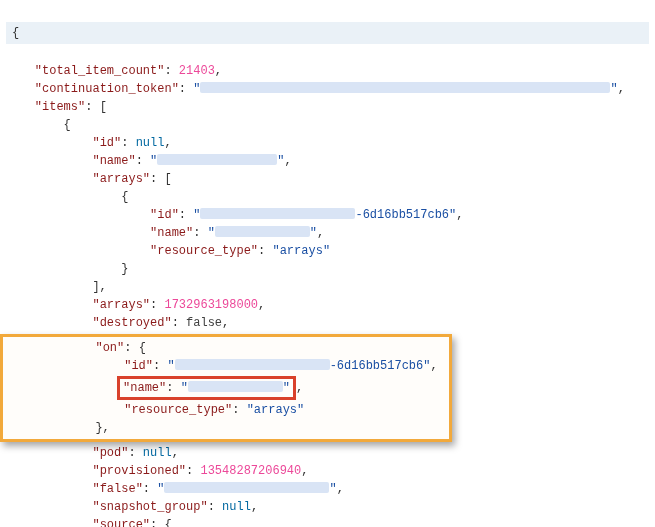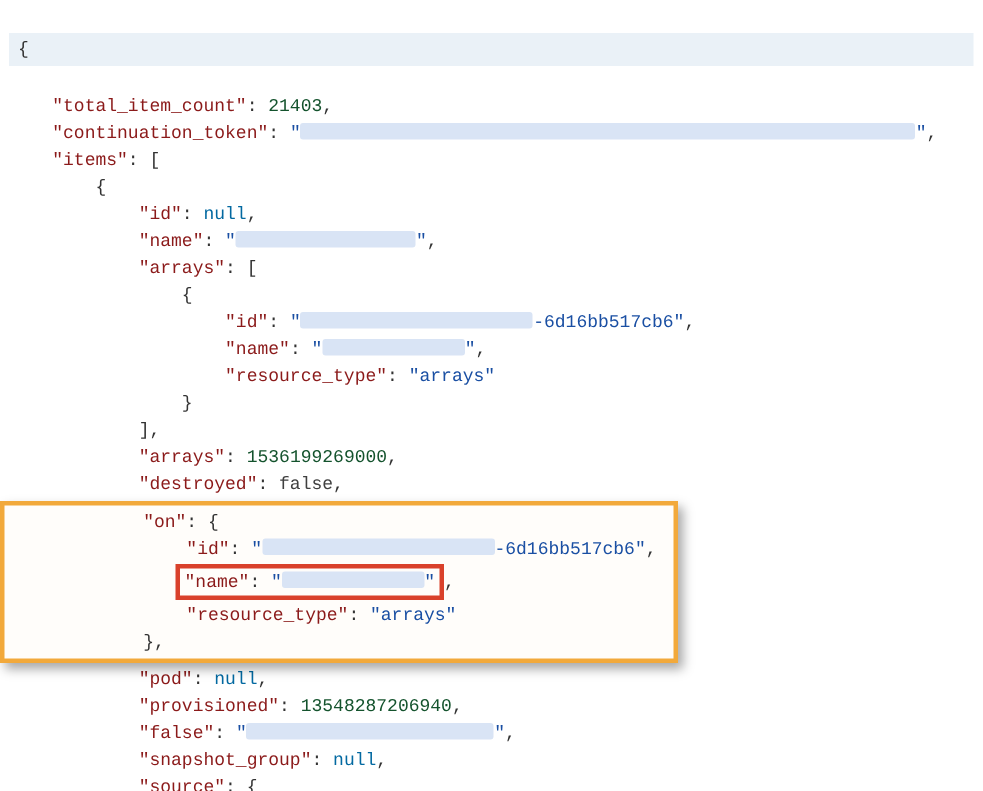--- a/index.html
+++ b/index.html
@@ -17,21 +17,21 @@
     padding: 4px 6px;
   }
   .first-line {
     background: #eaf1f7;
     display: block;
     padding: 2px 6px;
   }
   .punct { color: #333; }
   .key   { color: #8b1a1a; }
   .str   { color: #1a4fa3; }
-  .num   { color: #14532d; }
+  .num   { color: #ec4899; }
   .null  { color: #0369a1; }
   .bool  { color: #404040; font-weight: normal; }
   .redact {
     display: inline-block;
     height: 11px;
     border-radius: 2px;
     background: #d9e4f5;
     vertical-align: -1px;
     filter: blur(0.3px);
   }
@@ -64,21 +64,21 @@
         <span class="punct">{</span>
             <span class="key">"<span>id</span>"</span><span class="punct">: </span><span class="null">null</span><span class="punct">,</span>
             <span class="key">"<span>name</span>"</span><span class="punct">: </span><span class="str">"<span class="redact" style="width:120px"></span>"</span><span class="punct">,</span>
             <span class="key">"<span>arrays</span>"</span><span class="punct">: [</span>
                 <span class="punct">{</span>
                     <span class="key">"<span>id</span>"</span><span class="punct">: </span><span class="str">"<span class="redact" style="width:155px"></span><span>-6d16bb517cb6</span>"</span><span class="punct">,</span>
                     <span class="key">"<span>name</span>"</span><span class="punct">: </span><span class="str">"<span class="redact" style="width:95px"></span>"</span><span class="punct">,</span>
                     <span class="key">"<span>resource_type</span>"</span><span class="punct">: </span><span class="str">"<span>arrays</span>"</span>
                 <span class="punct">}</span>
             <span class="punct">],</span>
-            <span class="key">"<span>arrays</span>"</span><span class="punct">: </span><span class="num">1536199269000</span><span class="punct">,</span>
+            <span class="key">"<span>arrays</span>"</span><span class="punct">: </span><span class="num">1732963198000</span><span class="punct">,</span>
             <span class="key">"<span>destroyed</span>"</span><span class="punct">: </span><span class="bool">false</span><span class="punct">,</span>
 <div class="highlight-outer">            <span class="key">"<span>on</span>"</span><span class="punct">: {</span>
                 <span class="key">"<span>id</span>"</span><span class="punct">: </span><span class="str">"<span class="redact" style="width:155px"></span><span>-6d16bb517cb6</span>"</span><span class="punct">,</span>
                <span class="highlight-inner"><span class="key">"<span>name</span>"</span><span class="punct">: </span><span class="str">"<span class="redact" style="width:95px"></span>"</span></span><span class="punct">,</span>
                 <span class="key">"<span>resource_type</span>"</span><span class="punct">: </span><span class="str">"<span>arrays</span>"</span>
             <span class="punct">},</span></div>            <span class="key">"<span>pod</span>"</span><span class="punct">: </span><span class="null">null</span><span class="punct">,</span>
             <span class="key">"<span>provisioned</span>"</span><span class="punct">: </span><span class="num">13548287206940</span><span class="punct">,</span>
             <span class="key">"<span>false</span>"</span><span class="punct">: </span><span class="str">"<span class="redact" style="width:165px"></span>"</span><span class="punct">,</span>
             <span class="key">"<span>snapshot_group</span>"</span><span class="punct">: </span><span class="null">null</span><span class="punct">,</span>
             <span class="key">"<span>source</span>"</span><span class="punct">: {</span>

